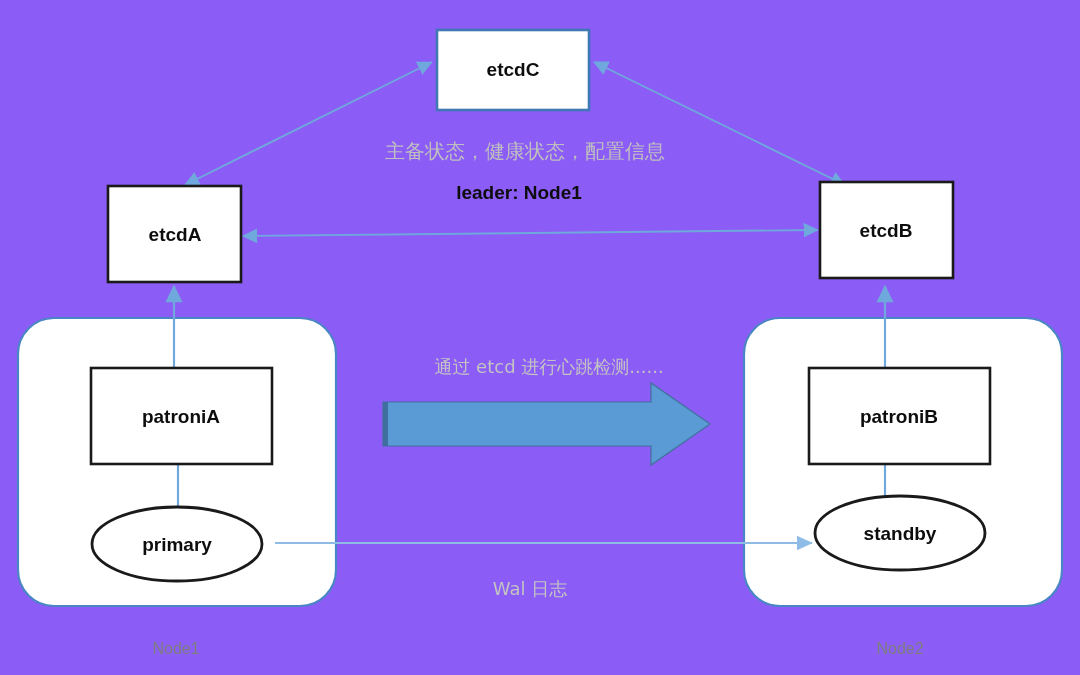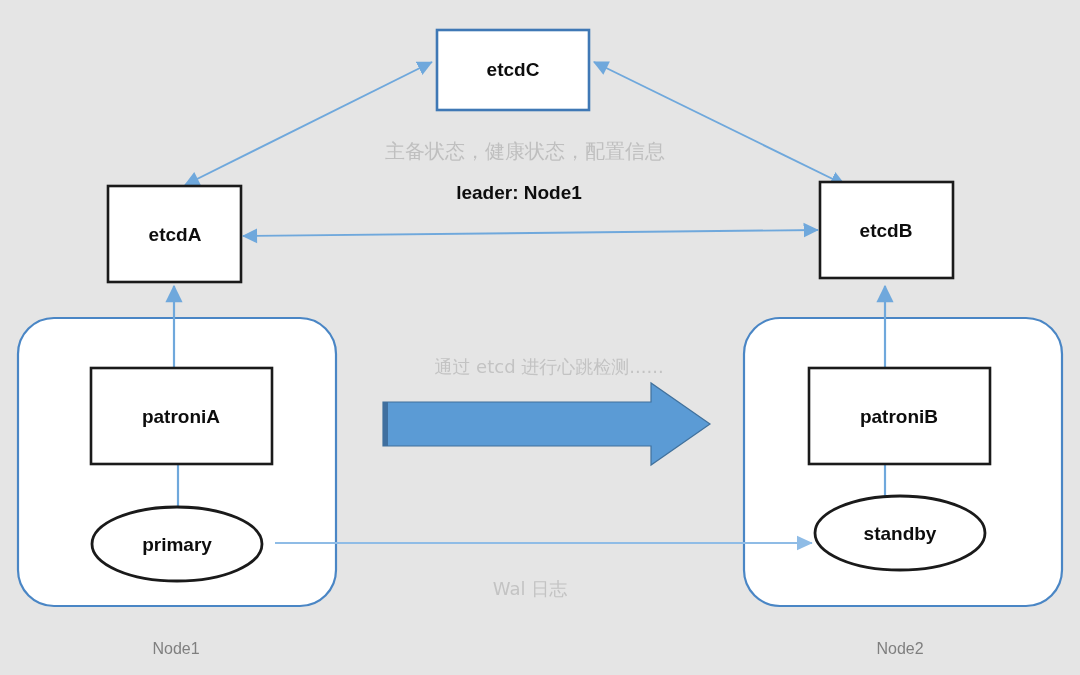--- a/index.html
+++ b/index.html
@@ -7,21 +7,21 @@
     padding: 0;
     background: #ffffff;
   }
   body {
     font-family: "Liberation Sans", sans-serif;
   }
   #canvas {
     position: relative;
     width: 1080px;
     height: 675px;
-    background: #e5e5e5;
+    background: #8b5cf6;
     overflow: hidden;
   }
   svg.diagram {
     position: absolute;
     left: 0;
     top: 0;
     width: 1080px;
     height: 675px;
   }
   .node-box {

